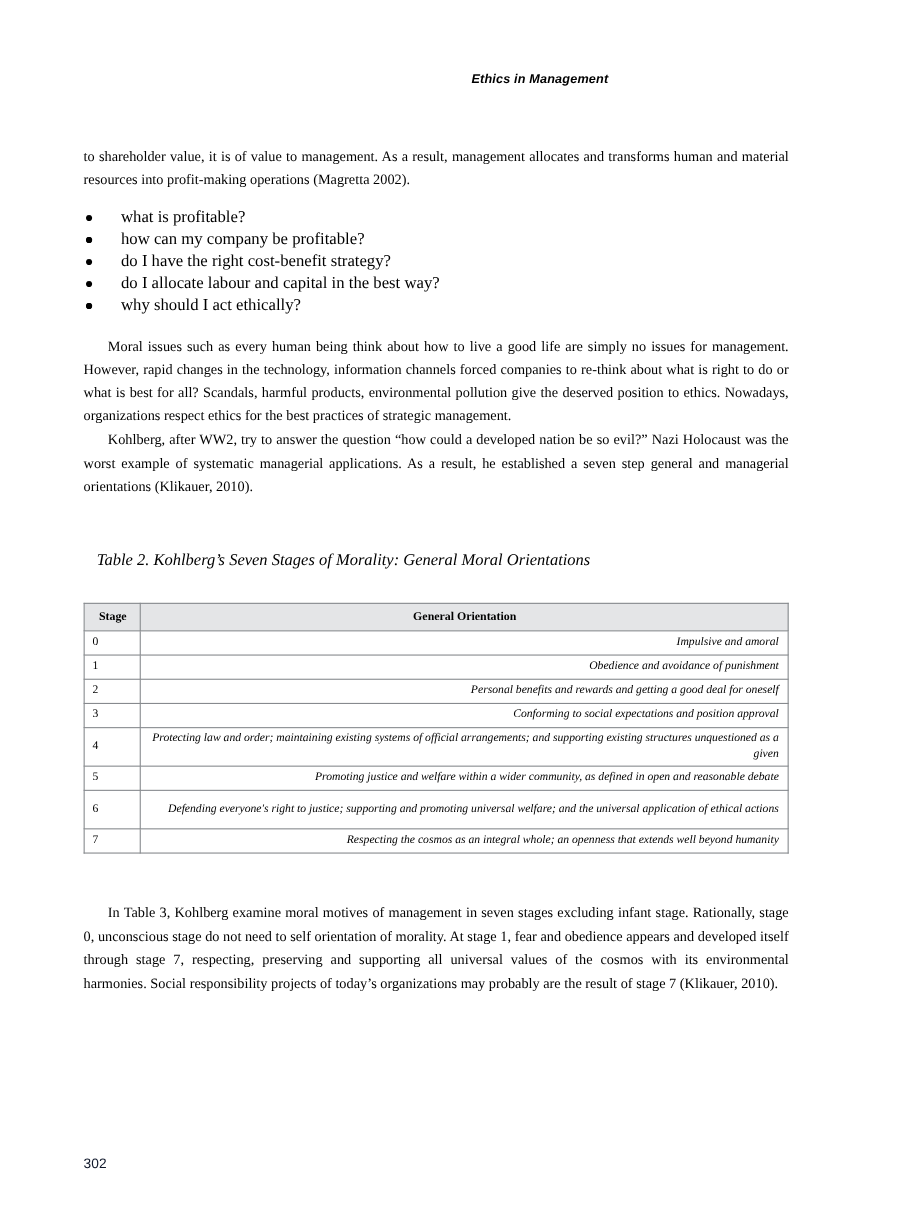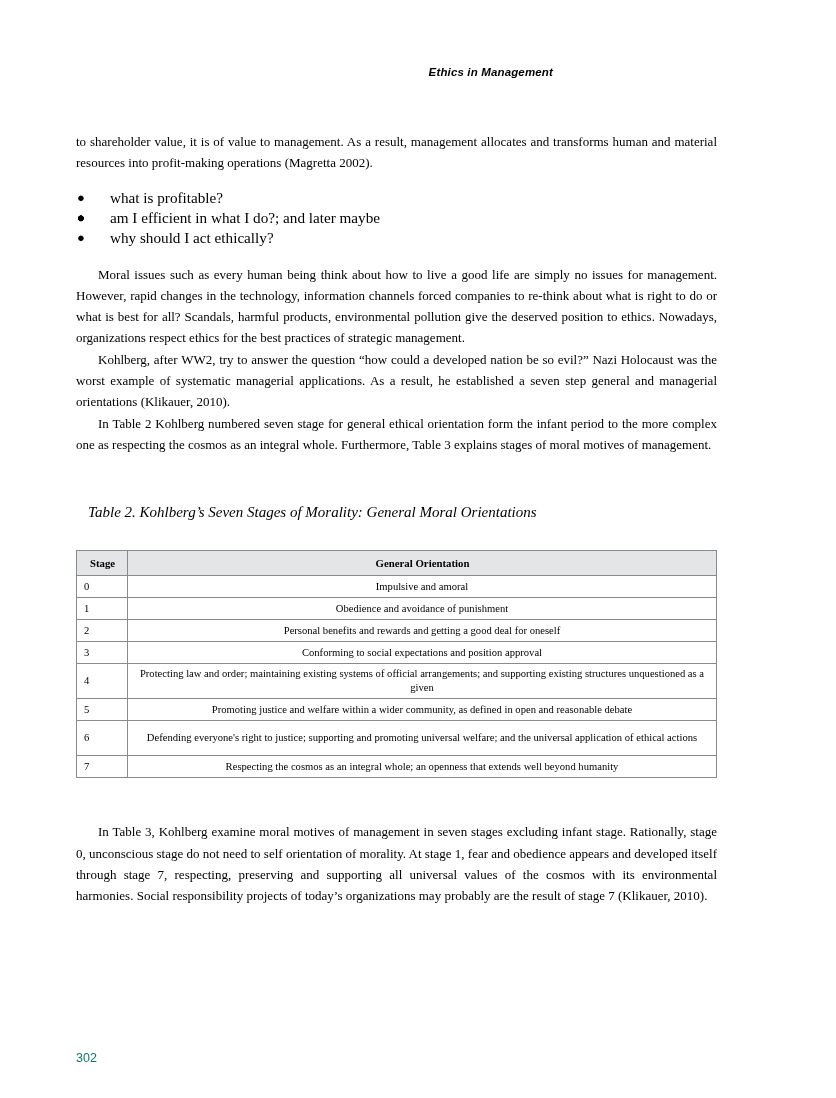--- a/index.html
+++ b/index.html
@@ -110,35 +110,36 @@
     font-size: 10.8px;
     padding-top: 5px;
     padding-bottom: 5px;
   }
   table.kohlberg col.c-stage { width: 51px; }
   table.kohlberg td.stage-cell {
     text-align: left;
     padding-left: 7px;
   }
   table.kohlberg td.orient-cell {
-    text-align: center;
+    text-align: right;
     padding-left: 8px;
     padding-right: 8px;
+    font-style: italic;
   }
   table.kohlberg tr.tall td { height: 28px; }
   table.kohlberg tr.short td { height: 15px; }
 
   
   .page-number {
     position: absolute;
     left: 76px;
     top: 1051px;
     font-family: "Liberation Sans", "DejaVu Sans", sans-serif;
     font-size: 12.5px;
-    color: #0f766e;
+    color: #0f172a;
   }
 </style>
 </head>
 <body>
 
 <div class="page">
 
   <div class="running-head">Ethics in Management</div>
 
   <div class="content">
@@ -151,44 +152,45 @@
     <ul class="bullets">
       <li>
         <span class="bullet-dot">●</span>
         <span>what is profitable?</span>
       </li>
       <li>
         <span class="bullet-dot">●</span>
       </li>
       <li>
         <span class="bullet-dot">●</span>
-      </li>
-      <li>
-        <span class="bullet-dot">●</span>
-      </li>
-      <li>
-        <span class="bullet-dot">●</span>
-      </li>
-      <li>
-        <span class="bullet-dot">●</span>
-        <span>am I efficient in what I do?; and later maybe</span>
+        <span>how can my company be profitable?</span>
+      </li>
+      <li>
+        <span class="bullet-dot">●</span>
+        <span>do I have the right cost-benefit strategy?</span>
+      </li>
+      <li>
+        <span class="bullet-dot">●</span>
+        <span>do I allocate labour and capital in the best way?</span>
+      </li>
+      <li>
+        <span class="bullet-dot">●</span>
       </li>
       <li>
         <span class="bullet-dot">●</span>
         <span>why should I act ethically?</span>
       </li>
     </ul>
 
     <div class="gap-after-list"></div>
 
     <p class="body-par indent">Moral issues such as every human being think about how to live a good life are simply no issues for management. However, rapid changes in the technology, information channels forced companies to re-think about what is right to do or what is best for all? Scandals, harmful products, environmental pollution give the deserved position to ethics. Nowadays, organizations respect ethics for the best practices of strategic management.</p>
 
     <p class="body-par indent">Kohlberg, after WW2, try to answer the question “how could a developed nation be so evil?” Nazi Holocaust was the worst example of systematic managerial applications. As a result, he established a seven step general and managerial orientations (Klikauer, 2010).</p>
 
-    <p class="body-par indent">In Table 2 Kohlberg numbered seven stage for general ethical orientation form the infant period to the more complex one as respecting the cosmos as an integral whole. Furthermore, Table 3 explains stages of moral motives of management.</p>
 
     <div style="height:35px"></div>
 
     <p class="table-caption">Table 2. Kohlberg’s Seven Stages of Morality: General Moral Orientations</p>
 
     <div style="height:16px"></div>
 
     <table class="kohlberg">
       <colgroup>
         <col class="c-stage">

